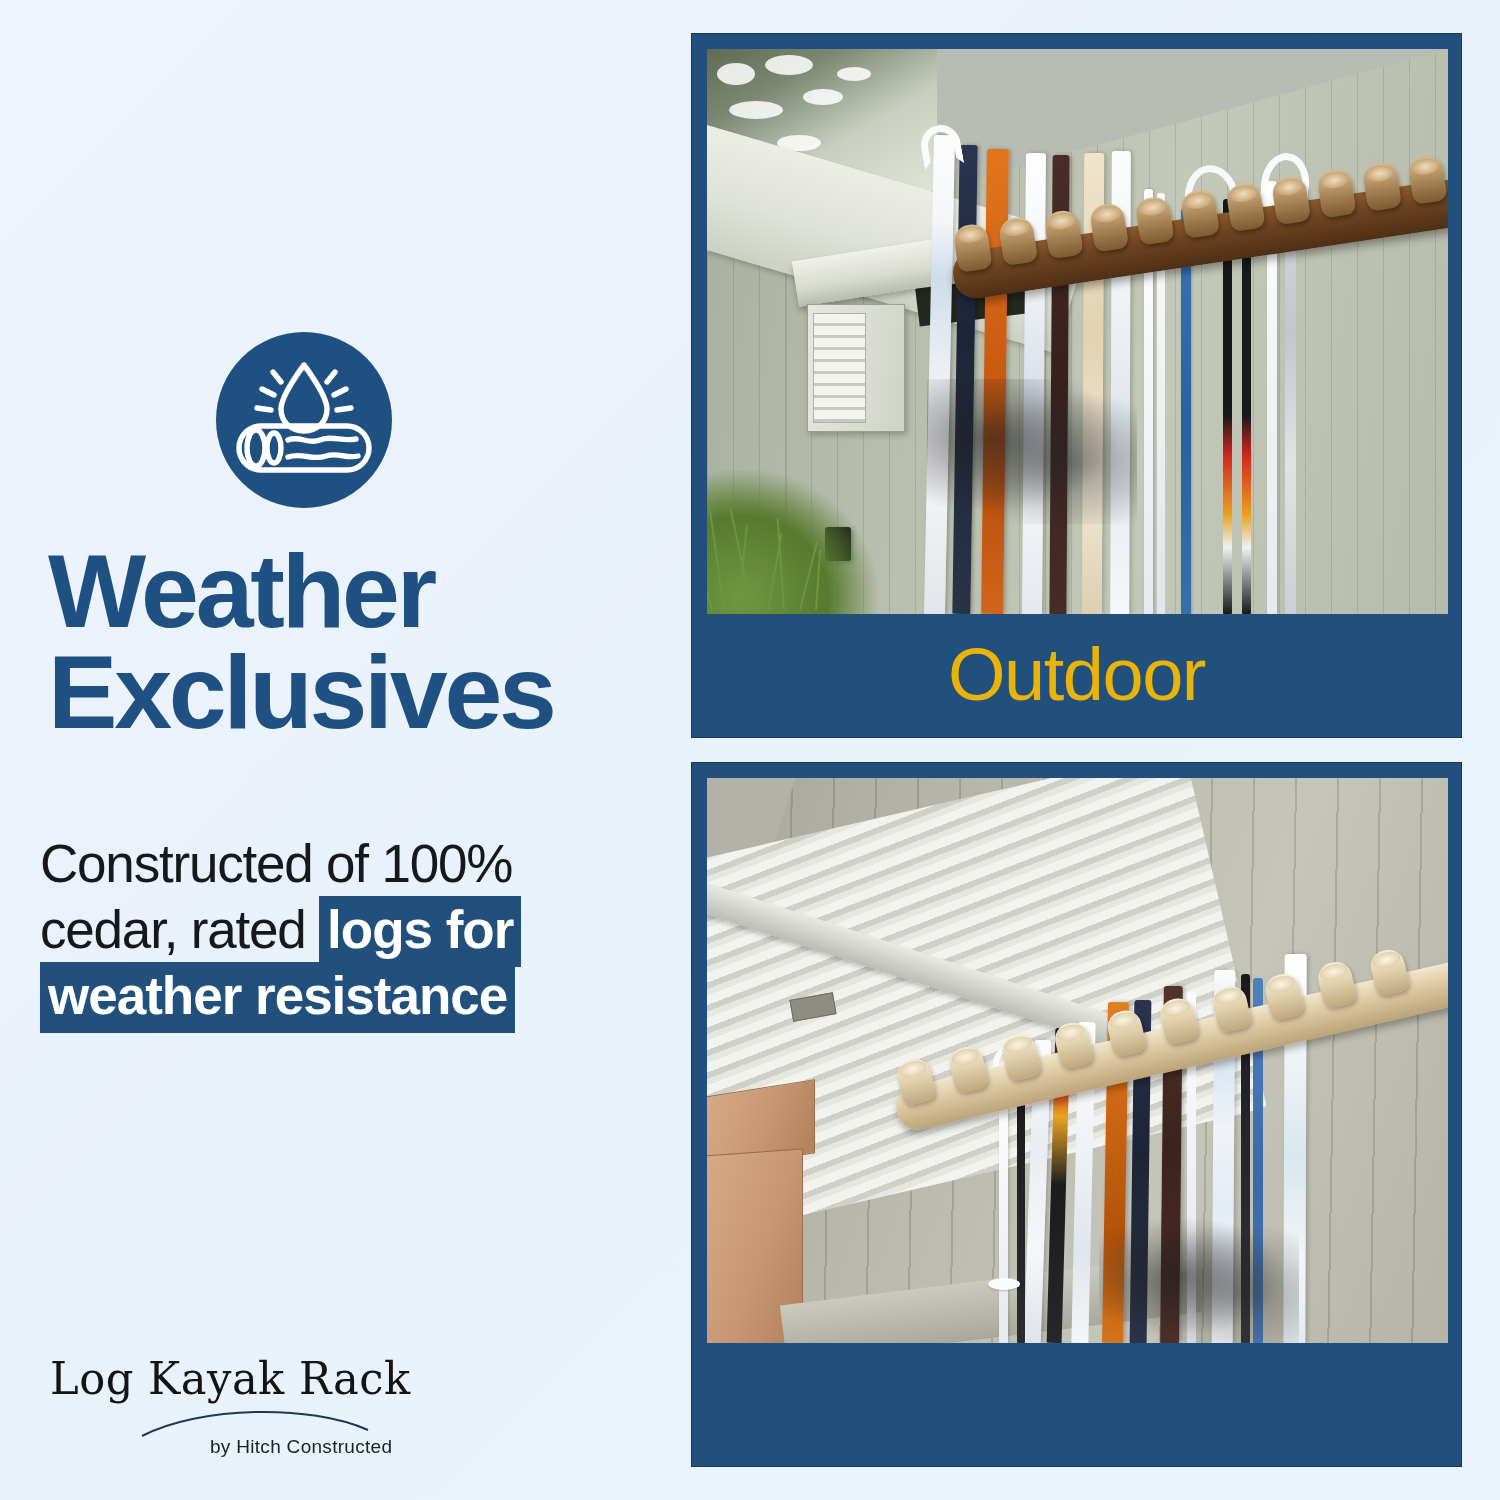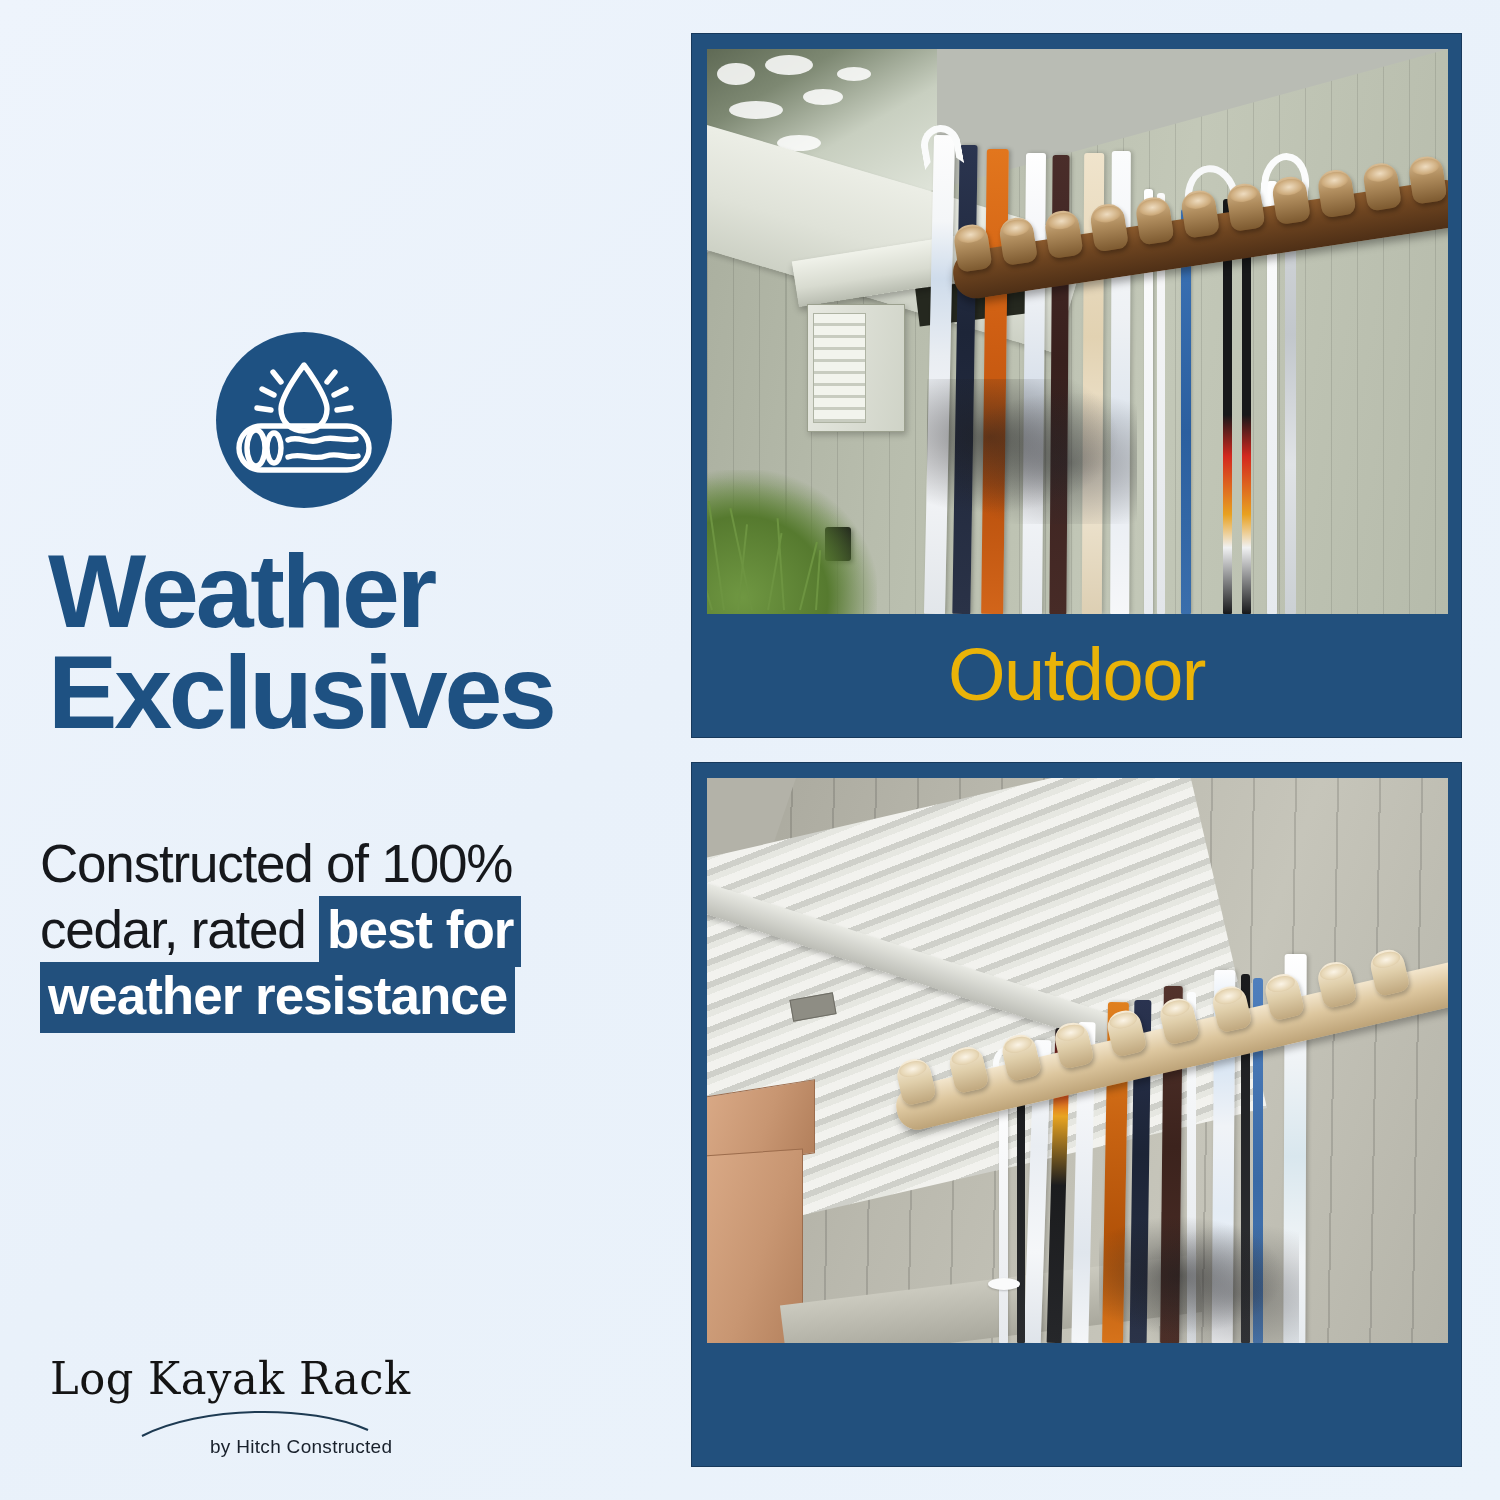--- a/index.html
+++ b/index.html
@@ -342,21 +342,21 @@
       </svg>
     </div>
 
     <div id="headline">
       <span class="hl-line">Weather</span>
       <span class="hl-line">Exclusives</span>
     </div>
 
     <div id="body-copy">
       <span class="bc-line">Constructed of 100%</span>
-      <span class="bc-line"><span>cedar, rated </span><span class="hi">best for</span></span>
+      <span class="bc-line"><span>cedar, rated </span><span class="hi">logs for</span></span>
       <span class="bc-line"><span class="hi">weather resistance</span></span>
     </div>
 
     <div id="logo">
       <div id="logo-name">Log Kayak Rack</div>
       <svg id="logo-arc" viewBox="0 0 230 34">
         <path d="M2 32 C60 2 170 0 228 26" fill="none" stroke="#1d3a52" stroke-width="2"></path>
       </svg>
       <div id="logo-tag">by Hitch Constructed</div>
     </div>

